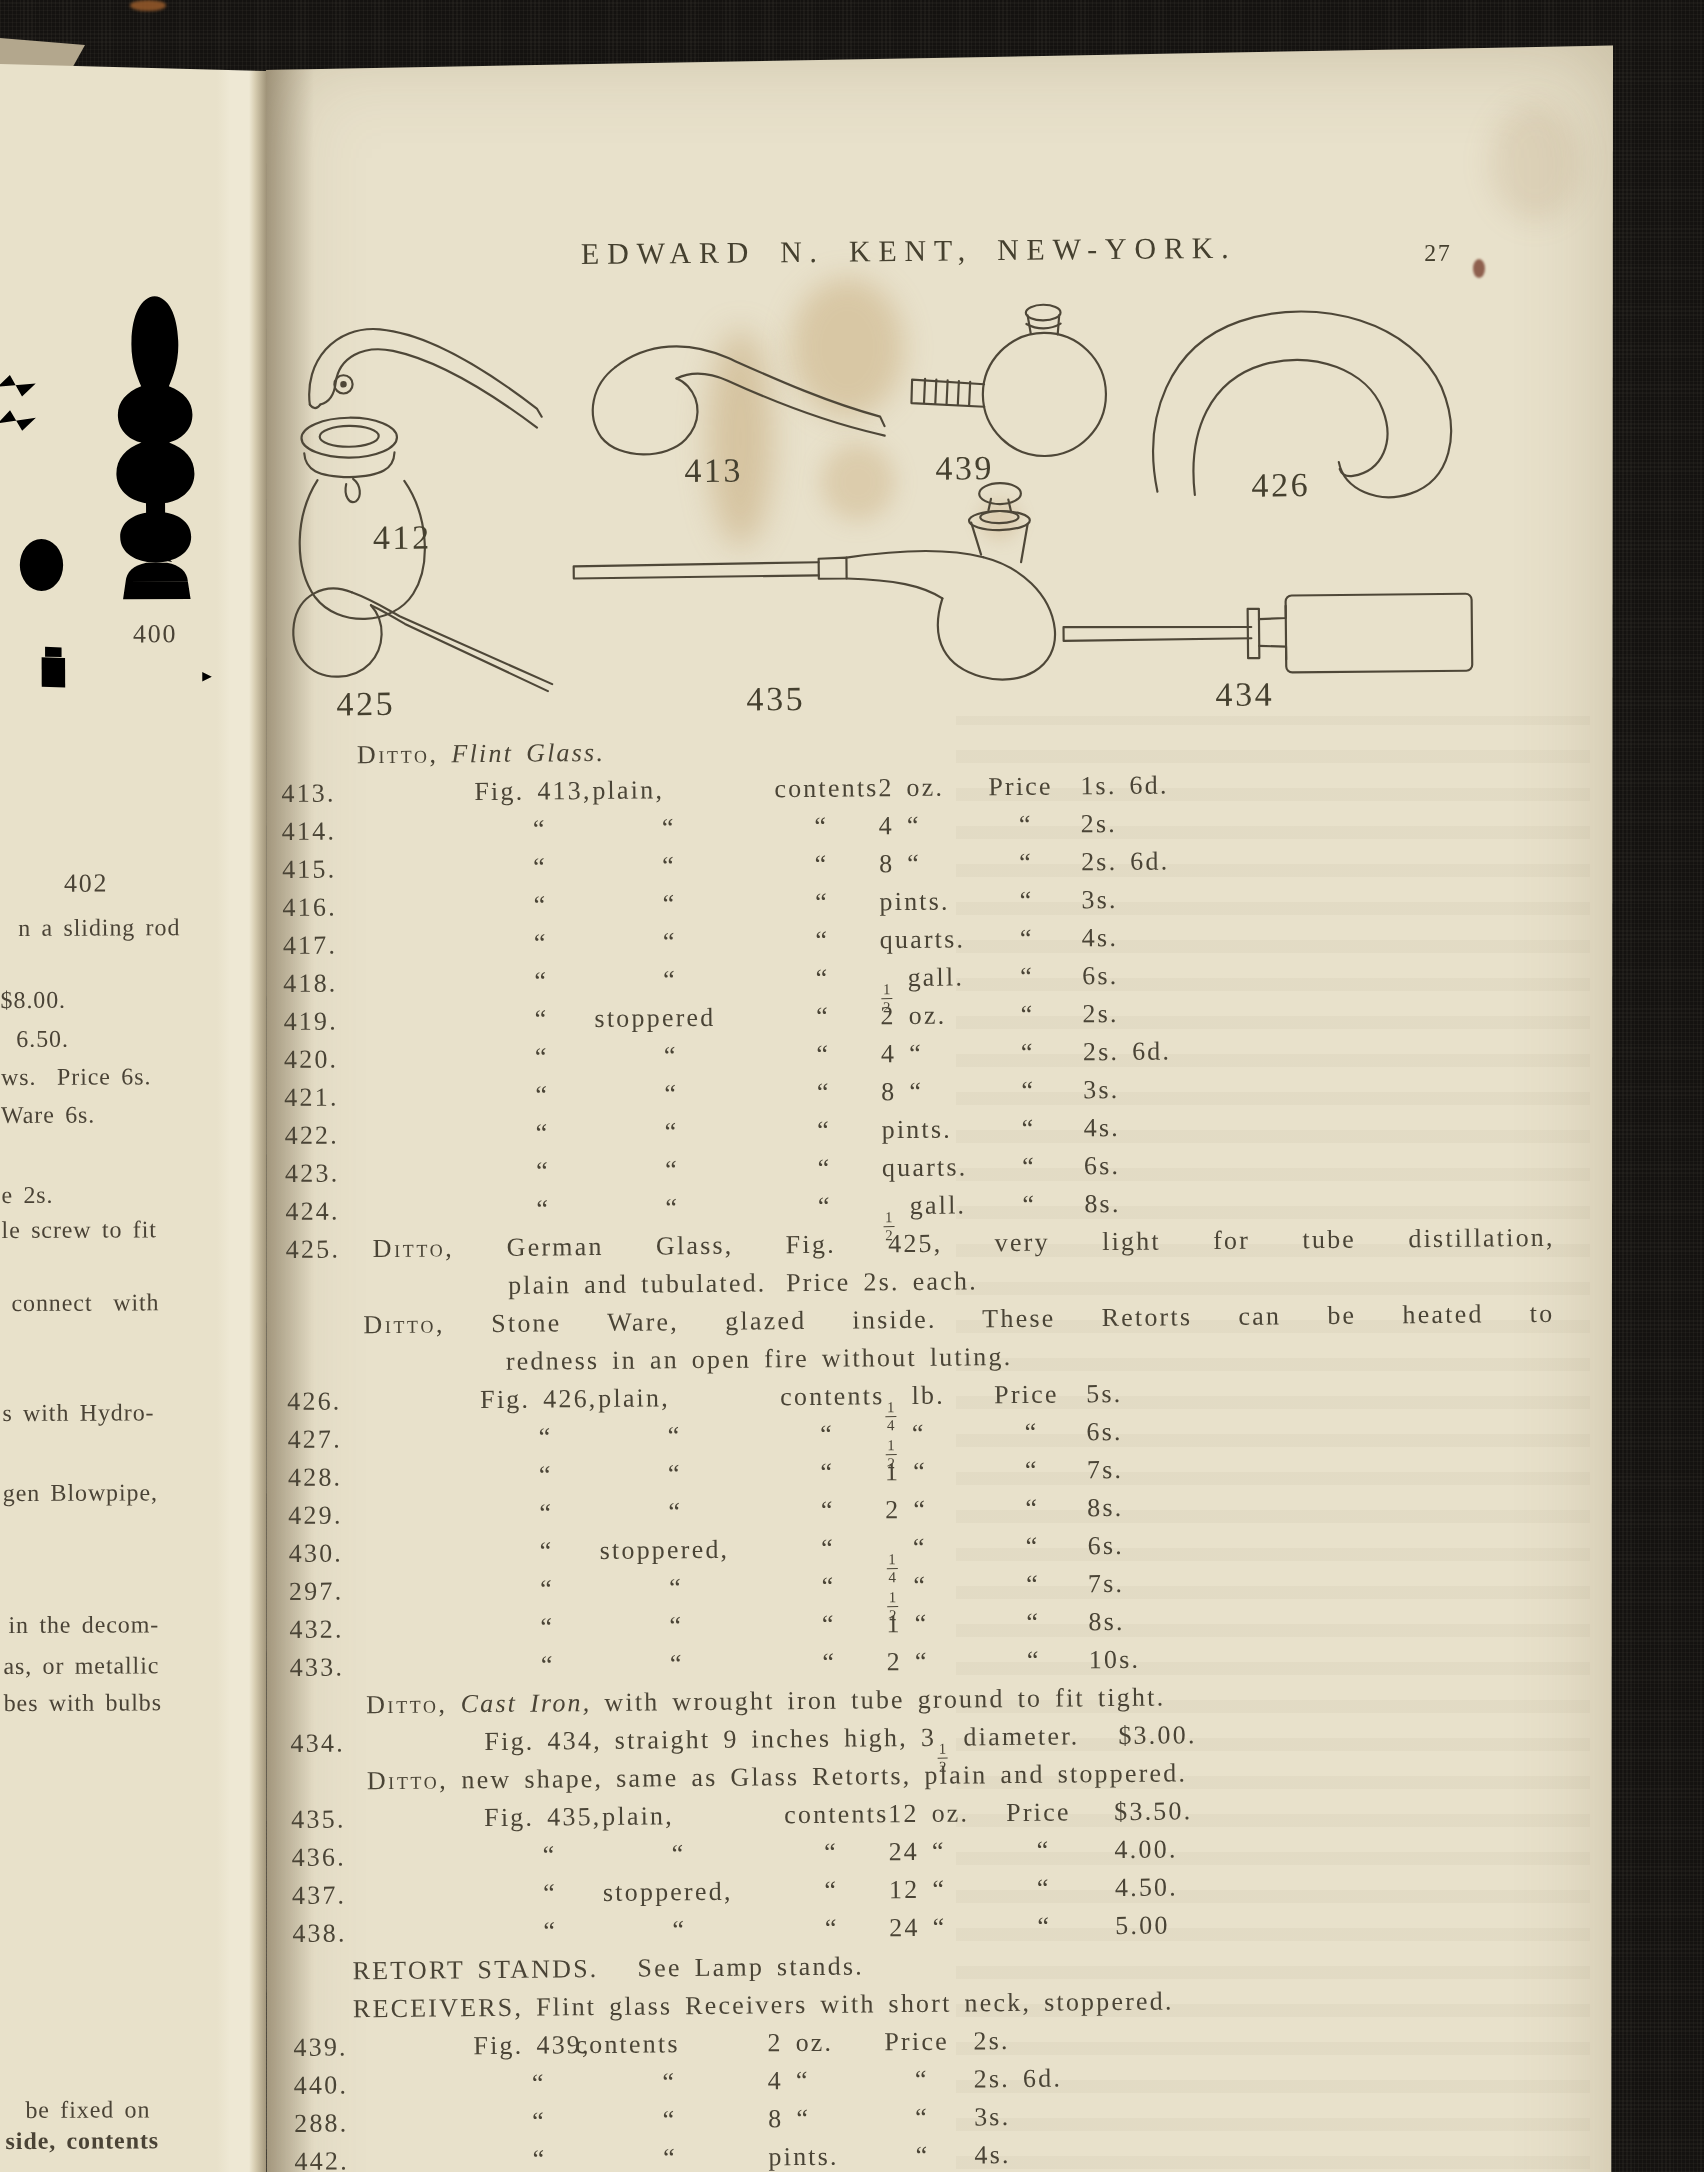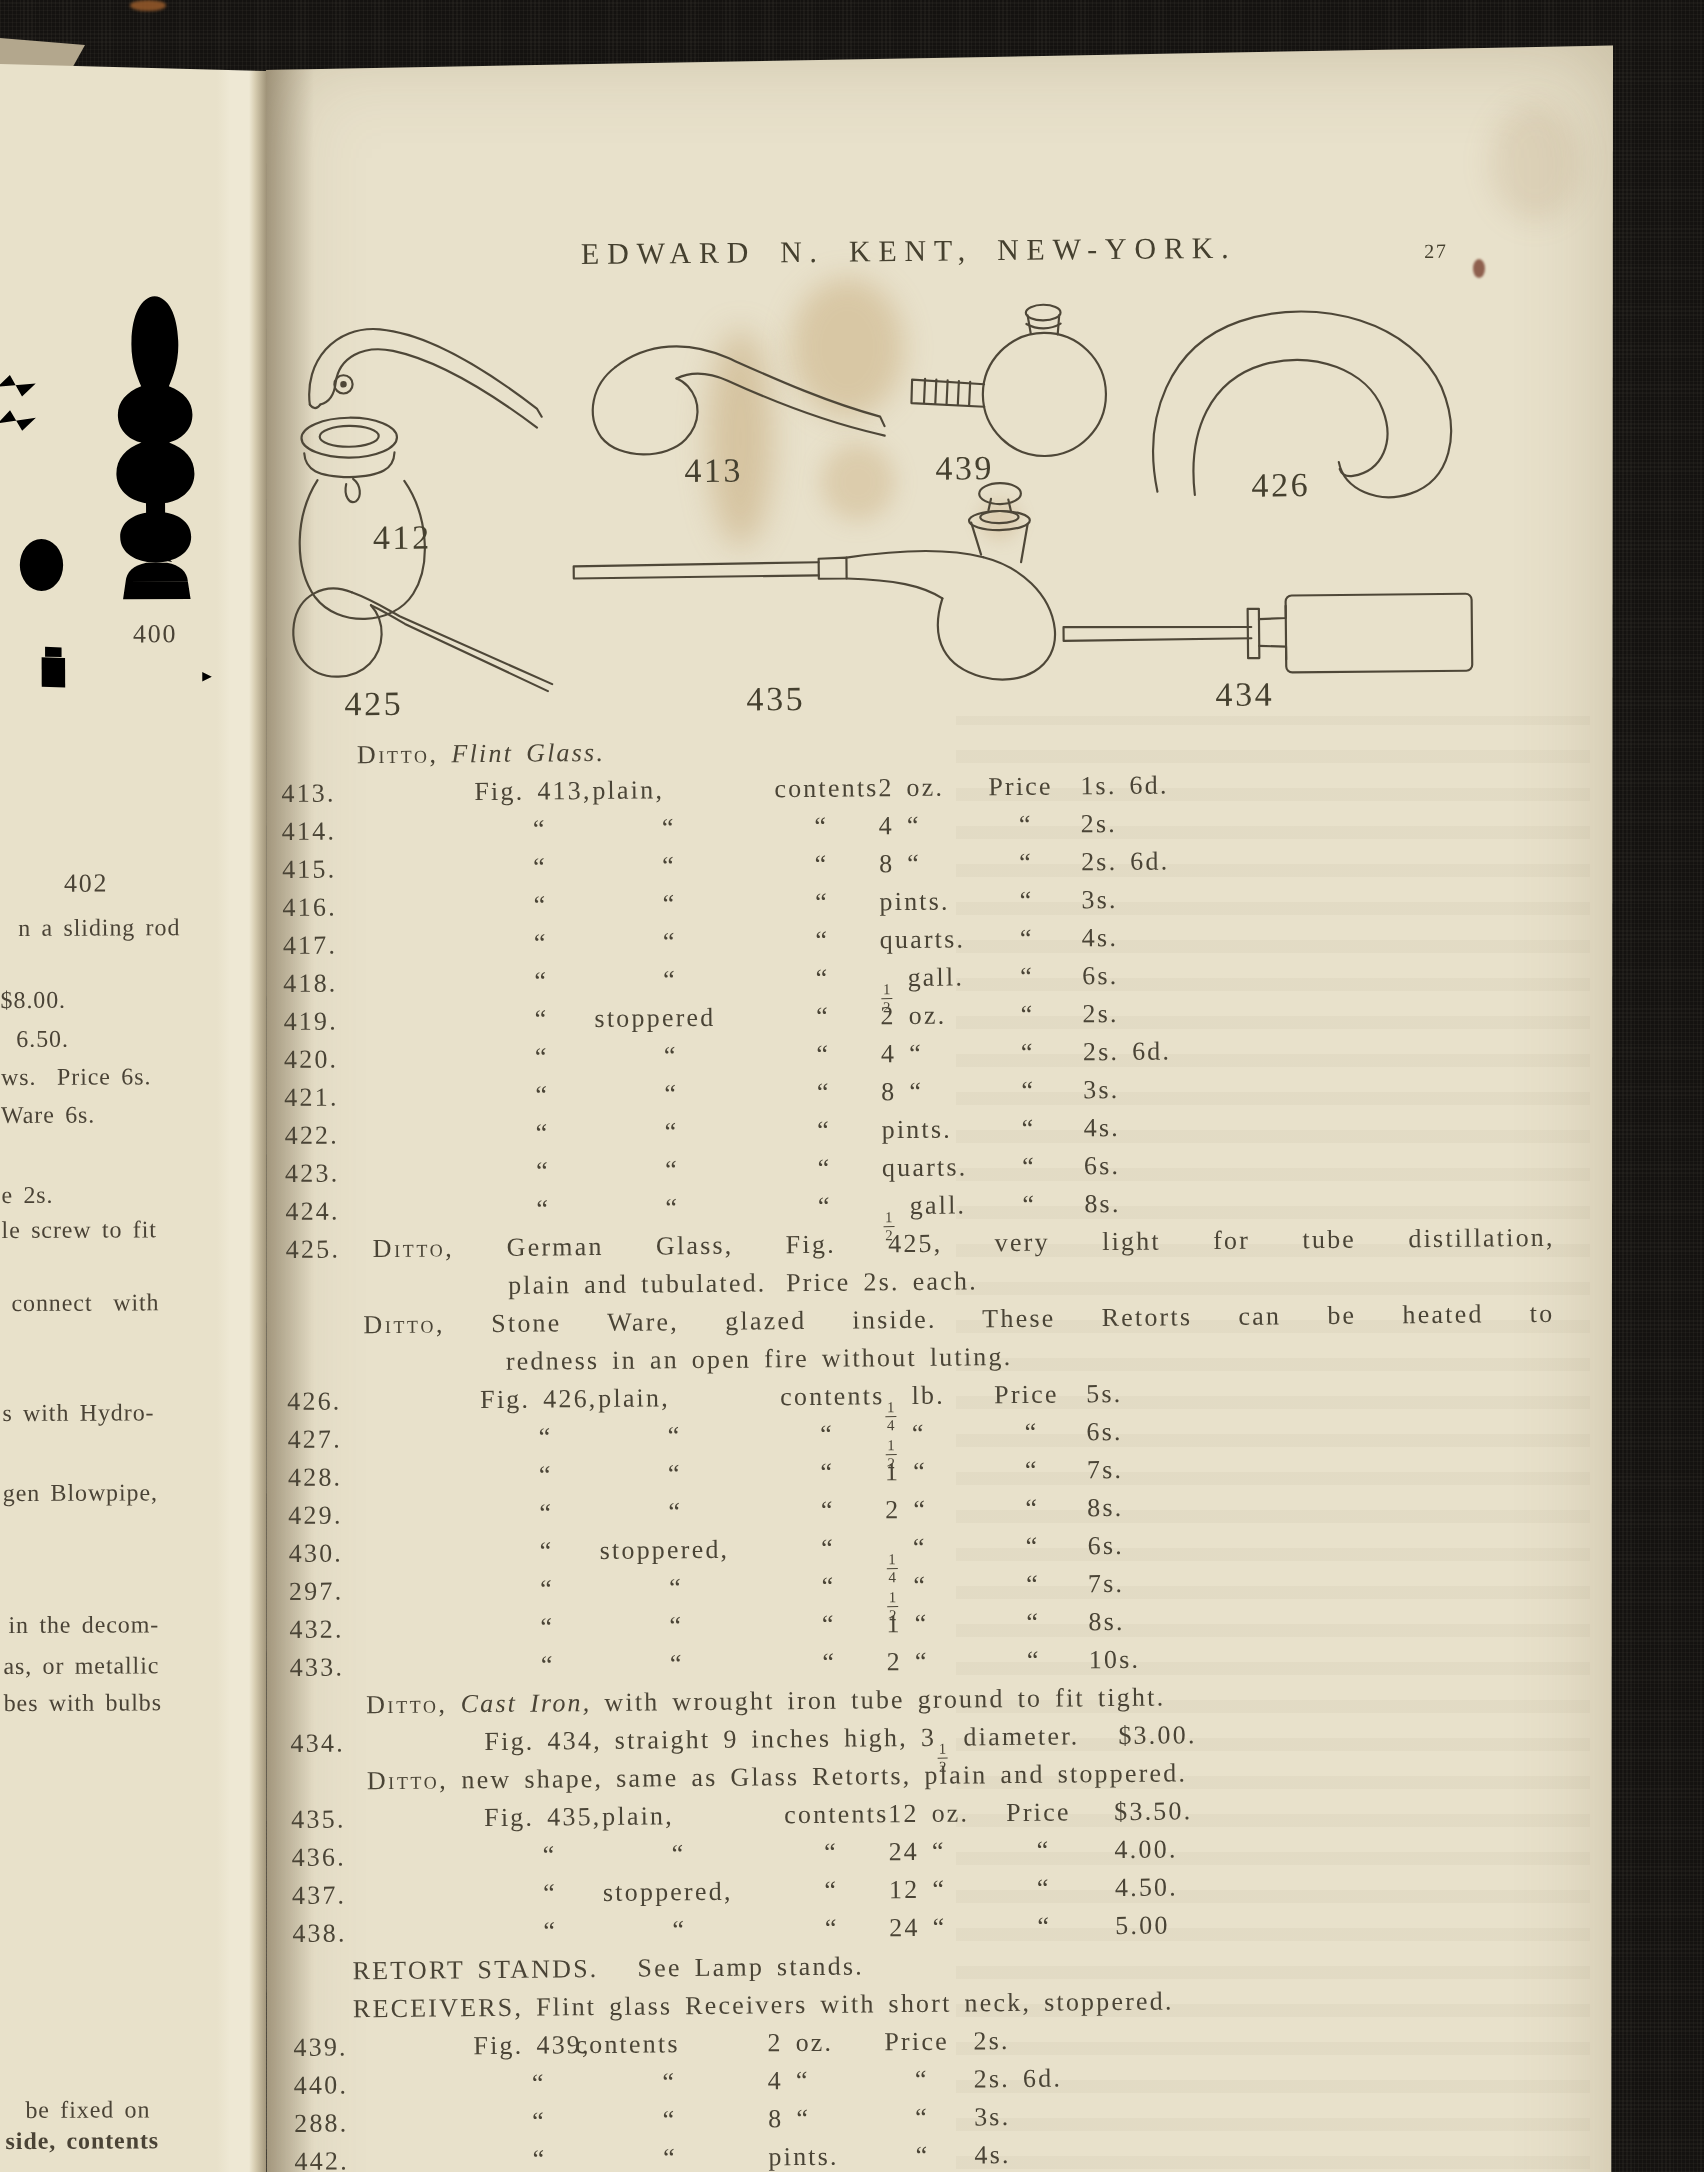--- a/index.html
+++ b/index.html
@@ -32,28 +32,28 @@
     background:linear-gradient(90deg,rgba(74,57,30,.38),rgba(74,57,30,0));}
   .stain{position:absolute;border-radius:50%;}
   .ghost{position:absolute;left:690px;top:673px;width:634px;height:1529px;
     background:repeating-linear-gradient(0deg, rgba(128,116,86,.055) 0 13px, rgba(0,0,0,0) 13px 38px);}
 
   
   .content{position:absolute;inset:0;z-index:5;transform:rotate(-0.55deg);transform-origin:278px 652px;}
 
   .header-title{position:absolute;left:278px;top:240px;width:1269px;text-align:center;
     font-size:30px;letter-spacing:7.8px;word-spacing:8.7px;color:#45402f;}
-  .page-number{position:absolute;left:1428px;top:251px;font-size:20px;letter-spacing:1.7px;color:#45402f;}
+  .page-number{position:absolute;left:1428px;top:251px;font-size:24px;letter-spacing:1.7px;color:#45402f;}
 
   .fig{position:absolute;}
   .fig svg{display:block;overflow:visible;}
   .fig path,.fig ellipse,.fig circle,.fig rect,.fig line{fill:none;stroke:#4e4738;stroke-width:5;stroke-linecap:round;stroke-linejoin:round;}
   .flabel{position:absolute;font-size:34px;letter-spacing:2.6px;color:#45402f;}
   .fl-412{left:374px;top:520px}.fl-413{left:686px;top:456px}.fl-439{left:937px;top:456px}
-  .fl-426{left:1253px;top:476px}.fl-425{left:344px;top:686px}.fl-435{left:746px;top:685px}
+  .fl-426{left:1253px;top:476px}.fl-425{left:336px;top:686px}.fl-435{left:746px;top:685px}
   .fl-434{left:1215px;top:685px}
 
   
   .listing{position:absolute;left:280px;top:741px;width:1288px;font-size:26px;
     letter-spacing:2.2px;word-spacing:4.3px;color:#4a4436;}
   .row{position:relative;height:38px;white-space:nowrap;}
   .cell{position:absolute;top:0;white-space:nowrap;}
   .n{left:0;width:76px;}
   .s1 .ca,.s3 .ca{left:193px;width:130px}
   .s1 .cb,.s3 .cb{left:311px;width:152px}

